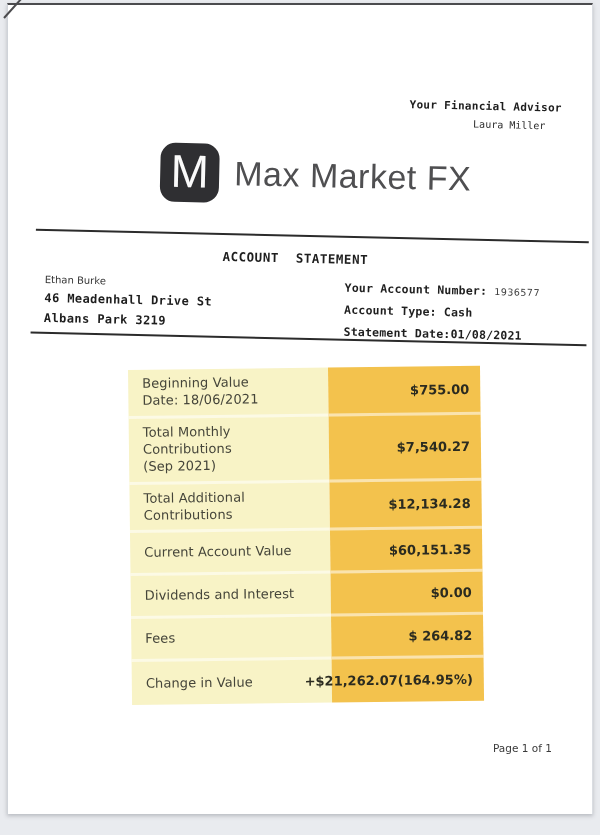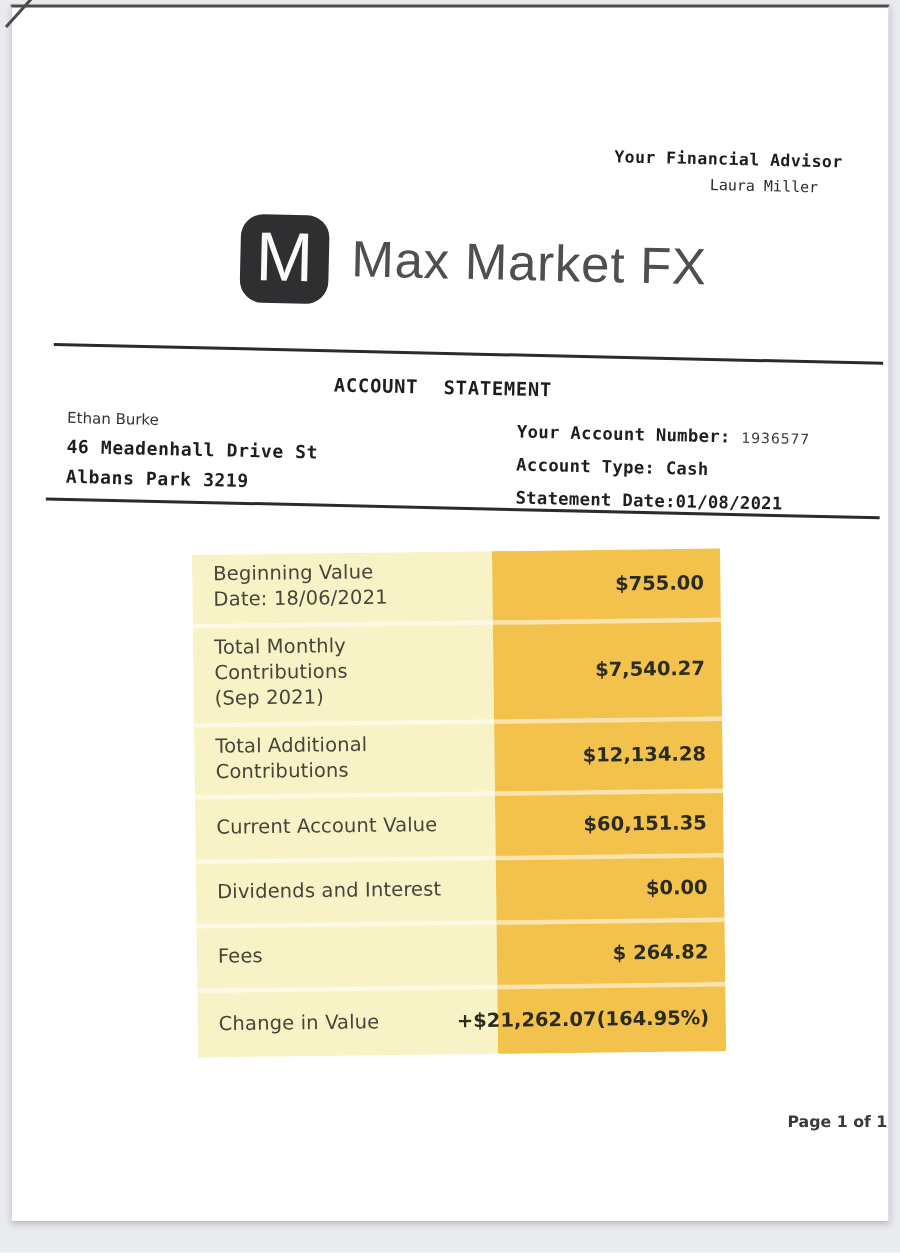--- a/index.html
+++ b/index.html
@@ -68,21 +68,21 @@
     width:152px; background:#f3c24d; padding:6px 11px 6px 4px;
     display:flex; align-items:center; justify-content:flex-end;
     font-size:13px; font-weight:bold; color:#2b2b20; white-space:nowrap;
     border-bottom:3px solid rgba(255,255,255,.55);
   }
   .srow:last-child .cell-label, .srow:last-child .cell-value { border-bottom:none; }
   .srow.h2 .cell-label, .srow.h2 .cell-value { min-height:49px; }
   .srow.h1 .cell-label, .srow.h1 .cell-value { min-height:43px; }
   .lbl2:empty { display:none; }
 
-  .page-footer { position:absolute; left:485px; top:737px; font-size:10.5px; font-weight:bold; color:#3a3a3a;margin-left:32px; }
+  .page-footer { position:absolute; left:485px; top:737px; font-size:10.5px; font-weight:normal; color:#3a3a3a; }
 </style>
 </head>
 <body>
 
 <div class="stage">
   <div class="paper">
     <div class="corner-curl"></div>
 
     <div class="header-tilt">
 

